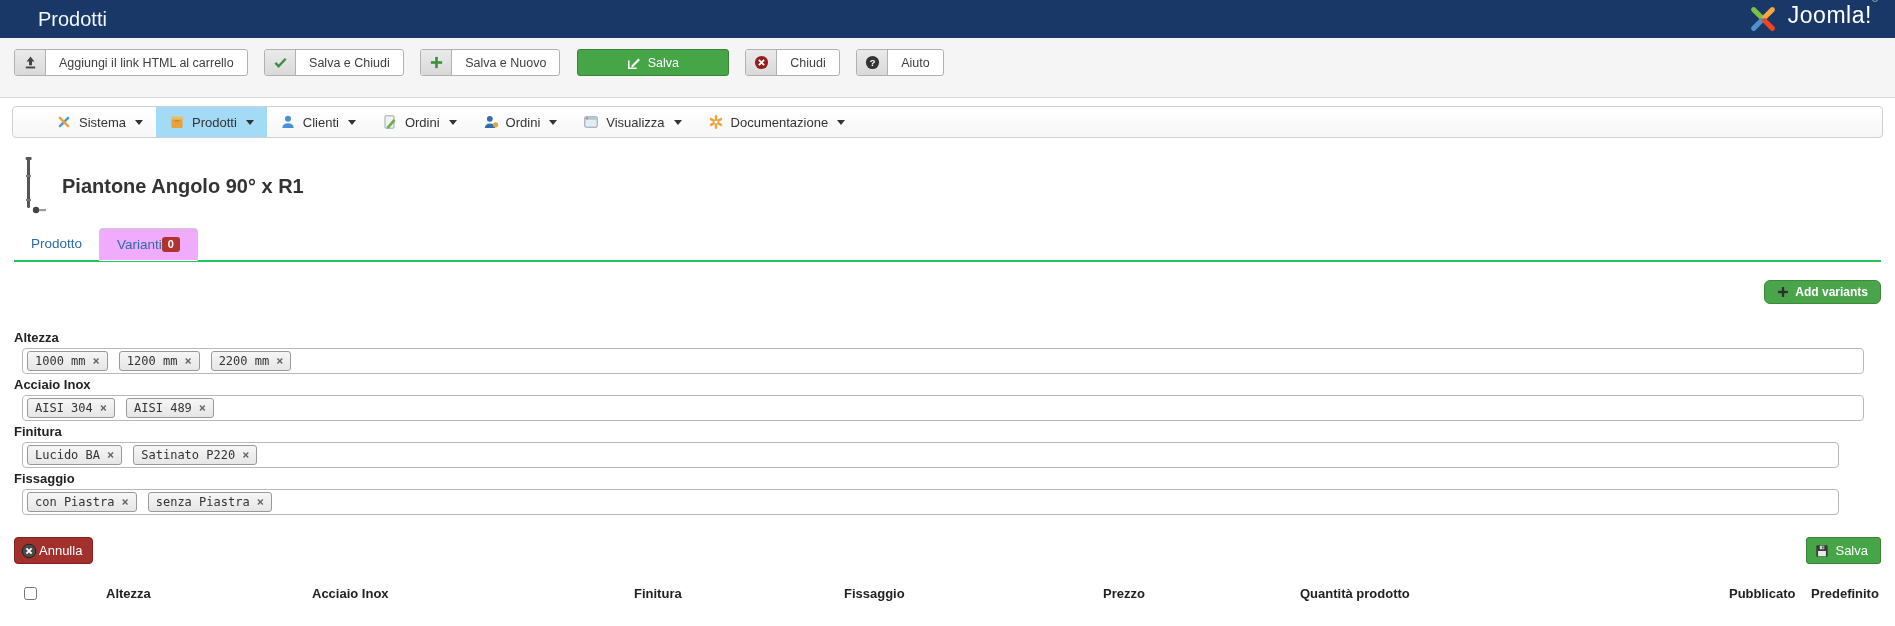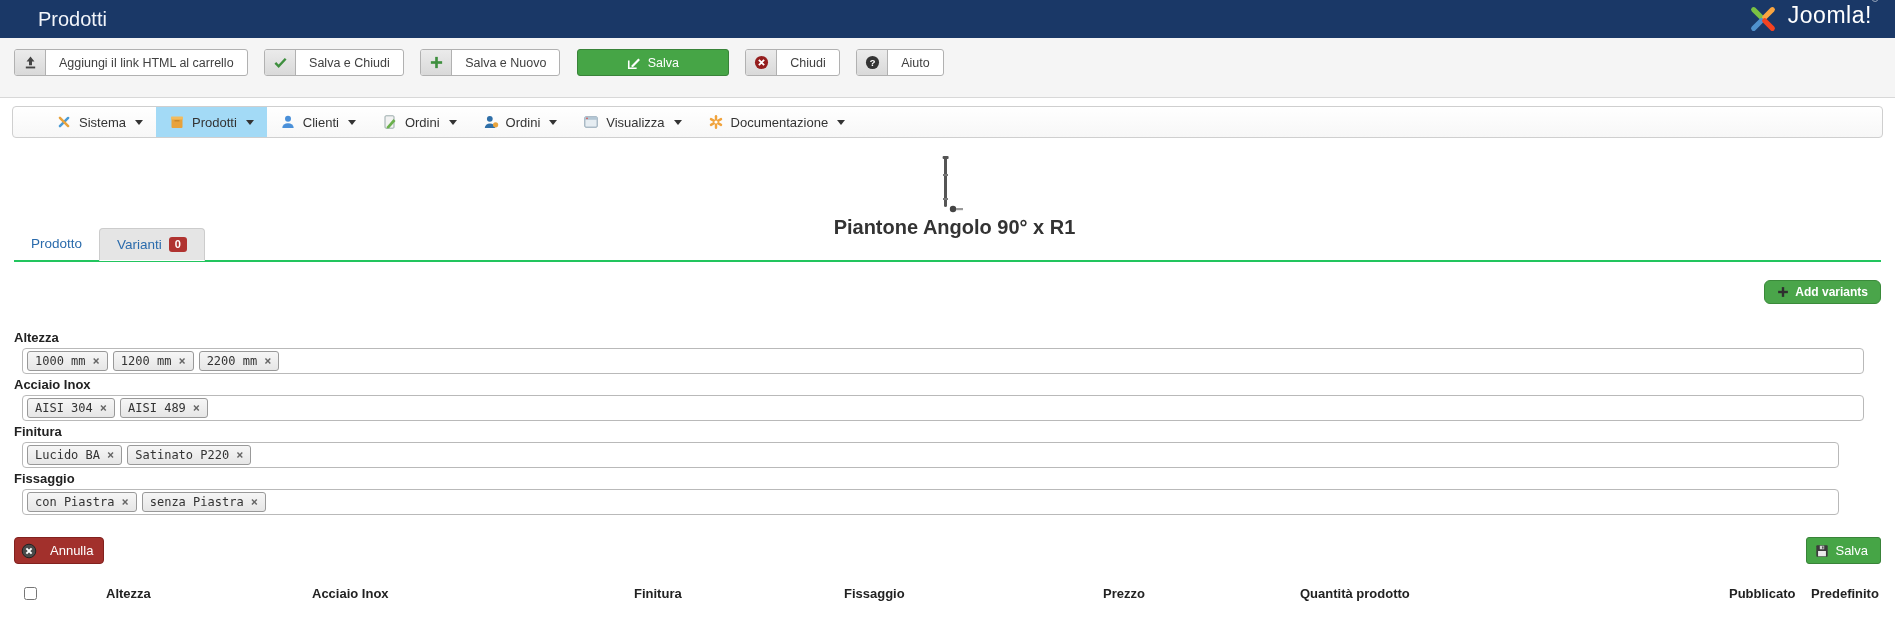--- a/index.html
+++ b/index.html
@@ -21,42 +21,42 @@
   .tbtn.success{background:#46a546;border-color:#398339;width:152px;justify-content:center;}
   .tbtn.success .tbtn-ic{background:none;border:none;width:auto;padding:0 7px 0 0;}
   .tbtn.success .tbtn-lb{color:#fff;padding:0;}
   
   .menubar{margin:8px 12px 0;border:1px solid #cfcfcf;border-radius:4px;height:30px;display:flex;align-items:stretch;padding-left:30px;background:linear-gradient(#ffffff,#f7f7f7);box-sizing:content-box;text-align:right;}
   .menu-item{display:flex;align-items:center;gap:7px;padding:0 13px;font-size:13px;color:#333;cursor:pointer;}
   .menu-item.active{background:#a3daf6;}
   .caret{width:0;height:0;border-left:4px solid transparent;border-right:4px solid transparent;border-top:5px solid #333;margin-left:2px;}
   
   .content{padding:0 14px;}
-  .product-head{display:flex;align-items:center;margin-top:16px;height:64px;flex-direction:column;}
+  .product-head{display:flex;align-items:center;margin-top:16px;height:64px;}
   .product-title{font-size:20px;font-weight:bold;color:#333;margin-left:14px;}
   
   .tabs{display:flex;border-bottom:2px solid #22c55e;margin-top:10px;align-items:flex-start;}
   .tab{padding:8px 17px;font-size:13.5px;color:#2a6bac;cursor:pointer;}
-  .tab.active{background:#e5e5e5;border:1px solid #ccc;border-bottom:1px solid #fff;border-radius:4px 4px 0 0;margin-bottom:-1px;display:flex;align-items:center;gap:7px;}
+  .tab.active{background:#f0abfc;border:1px solid #ccc;border-bottom:1px solid #fff;border-radius:4px 4px 0 0;margin-bottom:-1px;display:flex;align-items:center;}
   .badge{background:#b03330;color:#fff;font-size:11px;font-weight:bold;border-radius:3px;padding:2px 6px;line-height:1;}
   
   .addvar-row{display:flex;justify-content:flex-end;margin-top:18px;}
   .btn-addvar{display:inline-flex;align-items:center;gap:6px;background:#4aa54a;border:1px solid #3a8a3a;border-radius:6px;color:#fff;font-weight:bold;font-size:12px;padding:0 12px;height:24px;cursor:pointer;font-family:inherit;}
   
   .fields{margin-top:26px;}
   .field-label{font-size:13px;font-weight:bold;color:#222;line-height:15px;margin-bottom:3px;}
   .tagbox{border:1px solid #b9b9b9;border-radius:4px;height:24px;margin:0 0 3px 8px;display:flex;align-items:center;padding:0 4px;box-sizing:content-box;cursor:text;}
   .tagbox.w1{width:1832px;}
   .tagbox.w2{width:1807px;}
-  .tag{display:inline-flex;align-items:center;background:linear-gradient(#f6f6f6,#e6e6e6);border:1px solid #999;border-radius:3px;height:18px;padding:0 7px;margin-right:5px;font-family:"DejaVu Sans Mono",monospace;font-size:12px;color:#333;cursor:default;}
+  .tag{display:inline-flex;align-items:center;background:linear-gradient(#f6f6f6,#e6e6e6);border:1px solid #999;border-radius:3px;height:18px;padding:0 7px;margin-right:11px;font-family:"DejaVu Sans Mono",monospace;font-size:12px;color:#333;cursor:default;}
   .tag .x{margin-left:7px;color:#666;font-weight:bold;font-size:12px;cursor:pointer;}
   .tag .x::after{content:"\00d7";}
   
   .actions-row{display:flex;justify-content:space-between;margin-top:22px;}
-  .btn-annulla{display:inline-flex;align-items:center;gap:13px;background:#a2302c;border:1px solid #82211e;border-radius:4px;color:#fff;font-size:13px;padding:0 10px 0 6px;height:27px;cursor:pointer;font-family:inherit;}
+  .btn-annulla{display:inline-flex;align-items:center;gap:2px;background:#a2302c;border:1px solid #82211e;border-radius:4px;color:#fff;font-size:13px;padding:0 10px 0 6px;height:27px;cursor:pointer;font-family:inherit;}
   .btn-salva2{display:inline-flex;align-items:center;gap:6px;background:#46a546;border:1px solid #398339;border-radius:3px;color:#fff;font-size:13px;padding:0 12px 0 8px;height:27px;cursor:pointer;font-family:inherit;}
   
   .vtable{width:1867px;table-layout:fixed;border-collapse:collapse;margin-top:14px;}
   .vtable th{font-size:13px;font-weight:bold;color:#222;text-align:left;padding:6px 0;white-space:nowrap;}
   .vtable th.r{text-align:left;}
   .vtable .cb{margin-left:10px;}
   svg{display:block;}
 </style>
 </head>
 <body>

